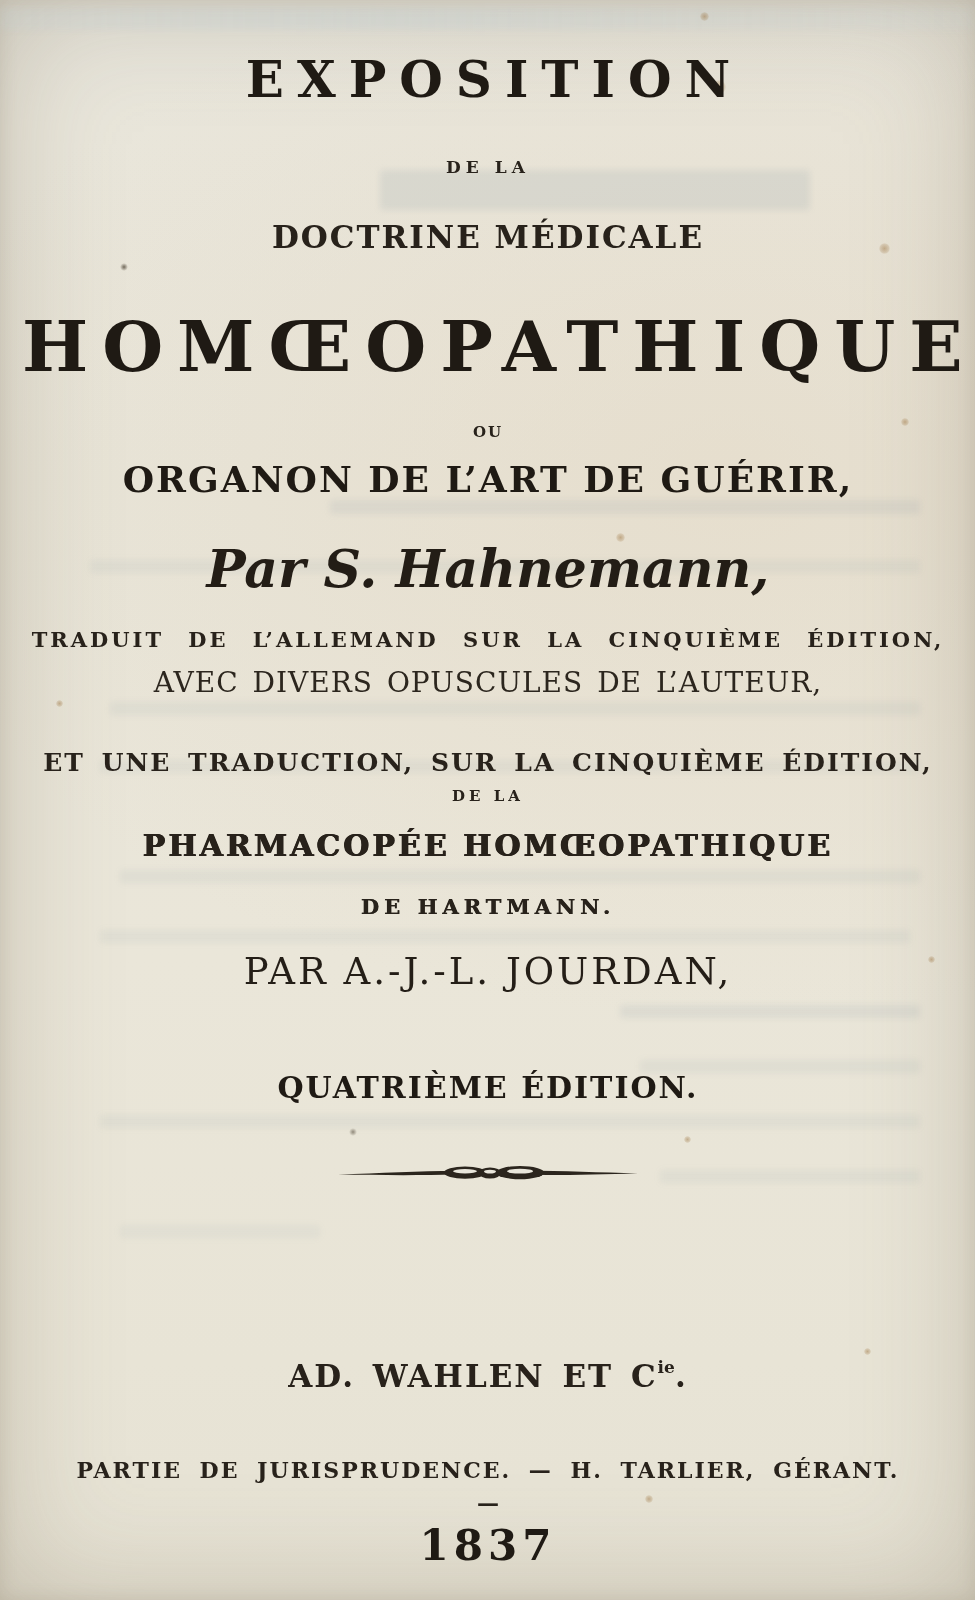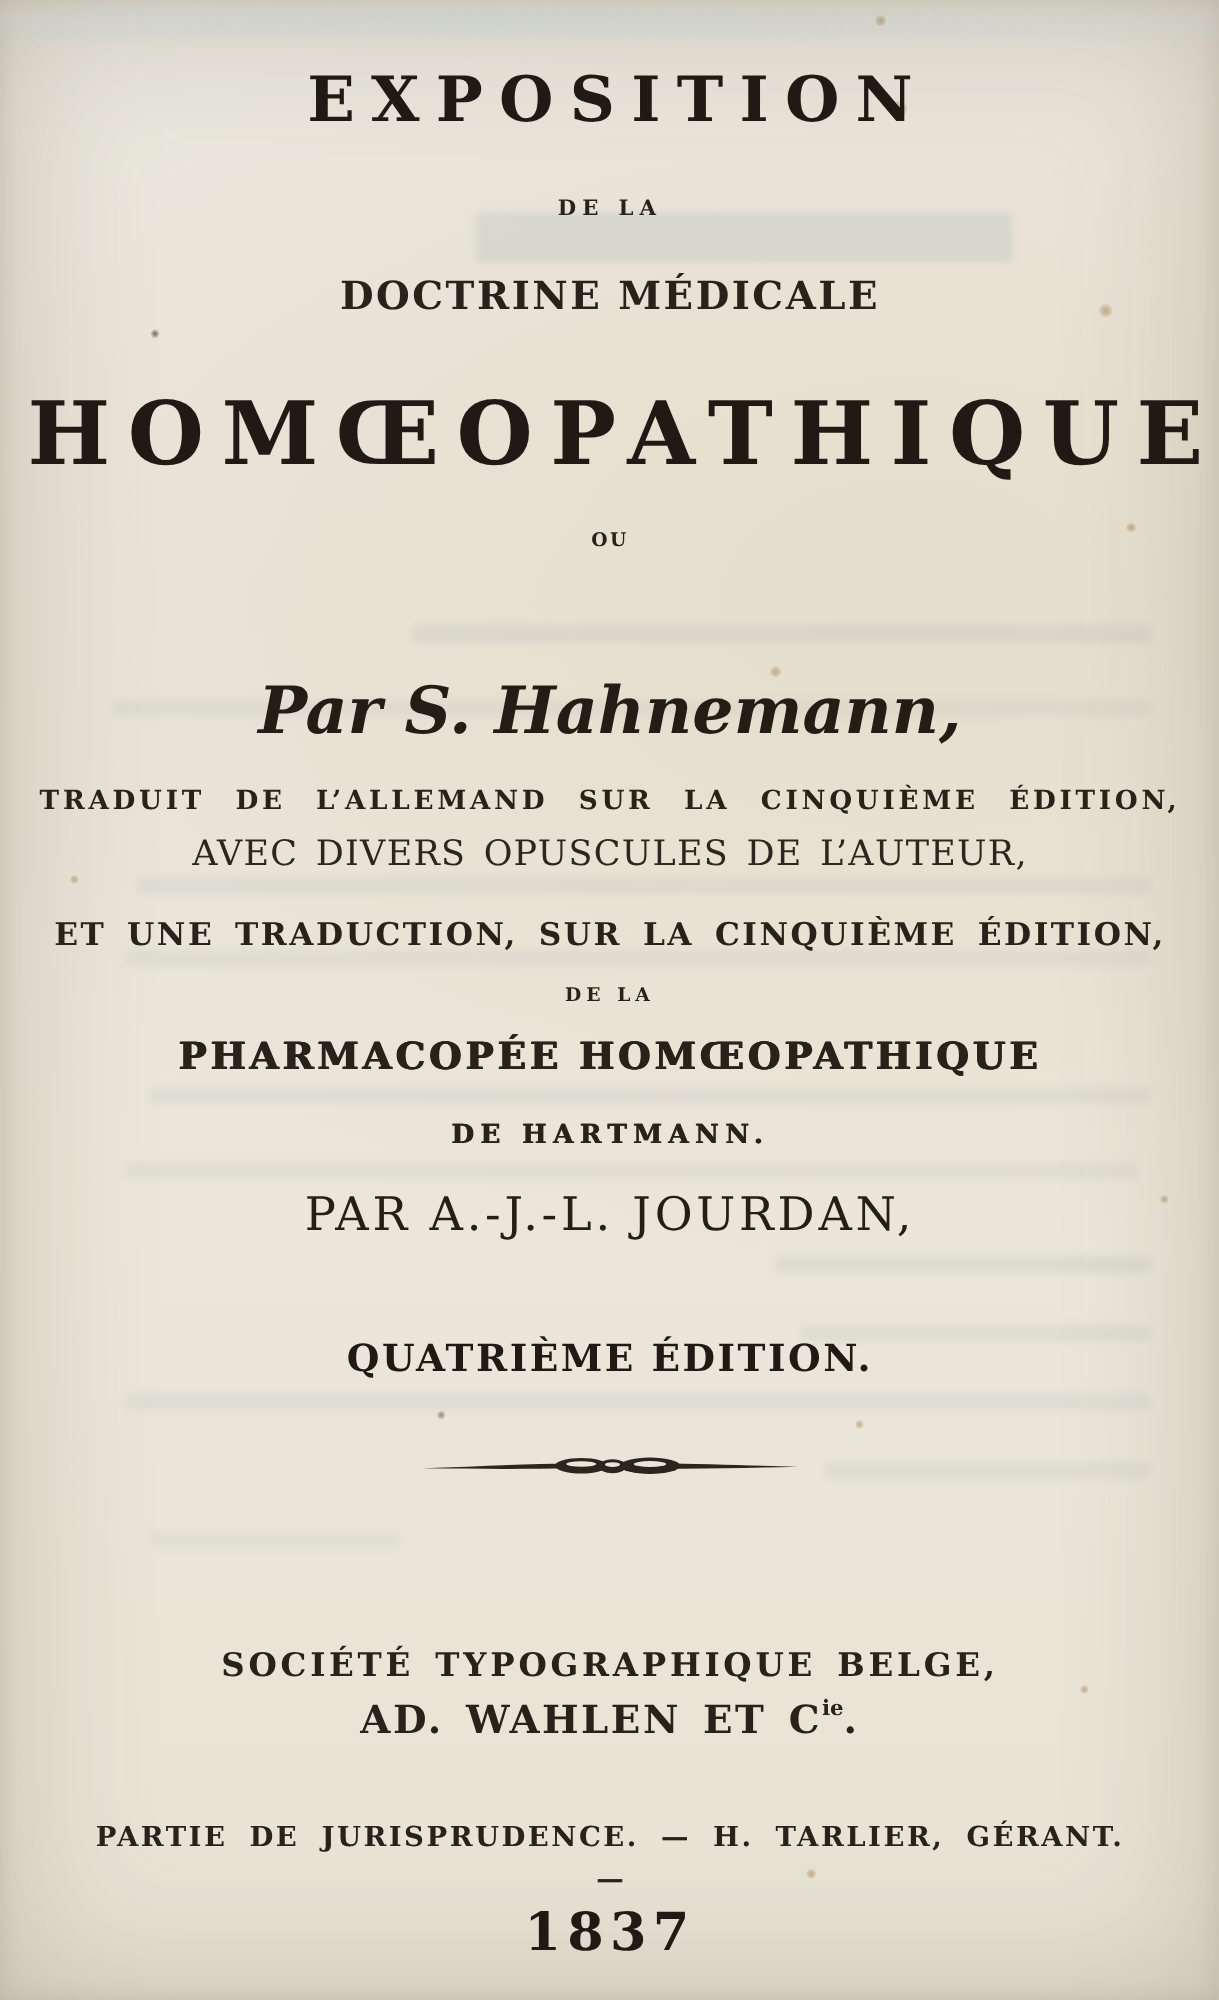--- a/index.html
+++ b/index.html
@@ -30,21 +30,21 @@
   .display{font-weight:bold;color:#1f1a14;}
   .t-exposition{top:50px;font-size:50px;letter-spacing:13px;text-indent:13px;}
   .t-dela1{top:157px;font-size:17px;font-weight:bold;letter-spacing:5px;}
   .t-doctrine{top:219px;font-size:31px;font-weight:bold;letter-spacing:2px;}
   .t-homoeo{top:305px;font-size:70px;letter-spacing:14px;text-indent:14px;}
   .t-ou{top:423px;font-size:15px;font-weight:bold;letter-spacing:2px;}
   .t-organon{top:458px;font-size:36px;letter-spacing:2px;}
   .t-hahnemann{top:538px;font-size:52px;font-weight:bold;font-style:italic;color:#231d16;}
   .t-trans1{top:627px;font-size:21px;font-weight:bold;letter-spacing:3px;word-spacing:14px;}
   .t-trans2{top:666px;font-size:28px;font-weight:500;letter-spacing:1px;word-spacing:4px;color:#2c261e;}
-  .t-trans3{top:733px;font-size:25px;font-weight:bold;letter-spacing:2px;word-spacing:6px;}
+  .t-trans3{top:748px;font-size:25px;font-weight:bold;letter-spacing:2px;word-spacing:6px;}
   .t-dela2{top:787px;font-size:15px;font-weight:bold;letter-spacing:4px;}
   .t-pharma{top:828px;font-size:30px;font-weight:bold;letter-spacing:3px;
             text-shadow:0.6px 0 0 currentColor,-0.4px 0 0 currentColor;}
   .t-hartmann{top:894px;font-size:21px;font-weight:bold;letter-spacing:5px;
             text-shadow:0.5px 0 0 currentColor;}
   .t-jourdan{top:950px;font-size:37px;letter-spacing:3px;font-weight:500;color:#241e17;}
   .t-membre{top:1031px;font-size:15px;font-weight:bold;letter-spacing:3px;word-spacing:6px;color:#332c23;}
   .t-edition{top:1070px;font-size:30px;letter-spacing:2px;}
   .t-bruxelles{top:1248px;font-size:44px;letter-spacing:7px;
             font-family:"DejaVu Sans","Liberation Sans",sans-serif;font-weight:bold;}
@@ -95,20 +95,21 @@
   <div class="spot" style="top:1495px;left:645px;width:8px;height:8px;"></div>
   <div class="spot" style="top:700px;left:56px;width:7px;height:7px;"></div>
   <div class="spot" style="top:956px;left:928px;width:7px;height:7px;"></div>
   <div class="spot" style="top:12px;left:700px;width:9px;height:9px;"></div>
 
   <div class="line display t-exposition">EXPOSITION</div>
   <div class="line t-dela1">DE LA</div>
   <div class="line t-doctrine">DOCTRINE MÉDICALE</div>
   <div class="line display t-homoeo">HOMŒOPATHIQUE,</div>
   <div class="line t-ou">OU</div>
+  <div class="line display t-organon">ORGANON DE L’ART DE GUÉRIR,</div>
   <div class="line t-hahnemann">Par S. Hahnemann,</div>
   <div class="line t-trans1">TRADUIT DE L’ALLEMAND SUR LA CINQUIÈME ÉDITION,</div>
   <div class="line t-trans2">AVEC DIVERS OPUSCULES DE L’AUTEUR,</div>
   <div class="line t-trans3">ET UNE TRADUCTION, SUR LA CINQUIÈME ÉDITION,</div>
   <div class="line t-dela2">DE LA</div>
   <div class="line t-pharma">PHARMACOPÉE HOMŒOPATHIQUE</div>
   <div class="line t-hartmann">DE HARTMANN.</div>
   <div class="line t-jourdan">PAR A.-J.-L. JOURDAN,</div>
   <div class="line display t-edition">QUATRIÈME ÉDITION.</div>
 
@@ -122,19 +123,18 @@
         <ellipse cx="182" cy="10.6" rx="24" ry="6.6"></ellipse>
       </g>
       <g fill="#e9e6db">
         <ellipse cx="127" cy="9.2" rx="12" ry="2.2"></ellipse>
         <ellipse cx="152" cy="9.6" rx="6" ry="1.9"></ellipse>
         <ellipse cx="182" cy="9.2" rx="13" ry="2.4"></ellipse>
       </g>
     </svg>
   </div>
 
-  <div class="line t-societe">SOCIÉTÉ TYPOGRAPHIQUE BELGE,</div>
   <div class="line t-wahlen"><span>AD. WAHLEN ET C</span><sup>ie</sup><span>.</span></div>
   <div class="line t-imprint2">PARTIE DE JURISPRUDENCE. — H. TARLIER, GÉRANT.</div>
   <div class="line t-dash">—</div>
   <div class="line display t-year">1837</div>
 
 </div>
 
 </body></html>

